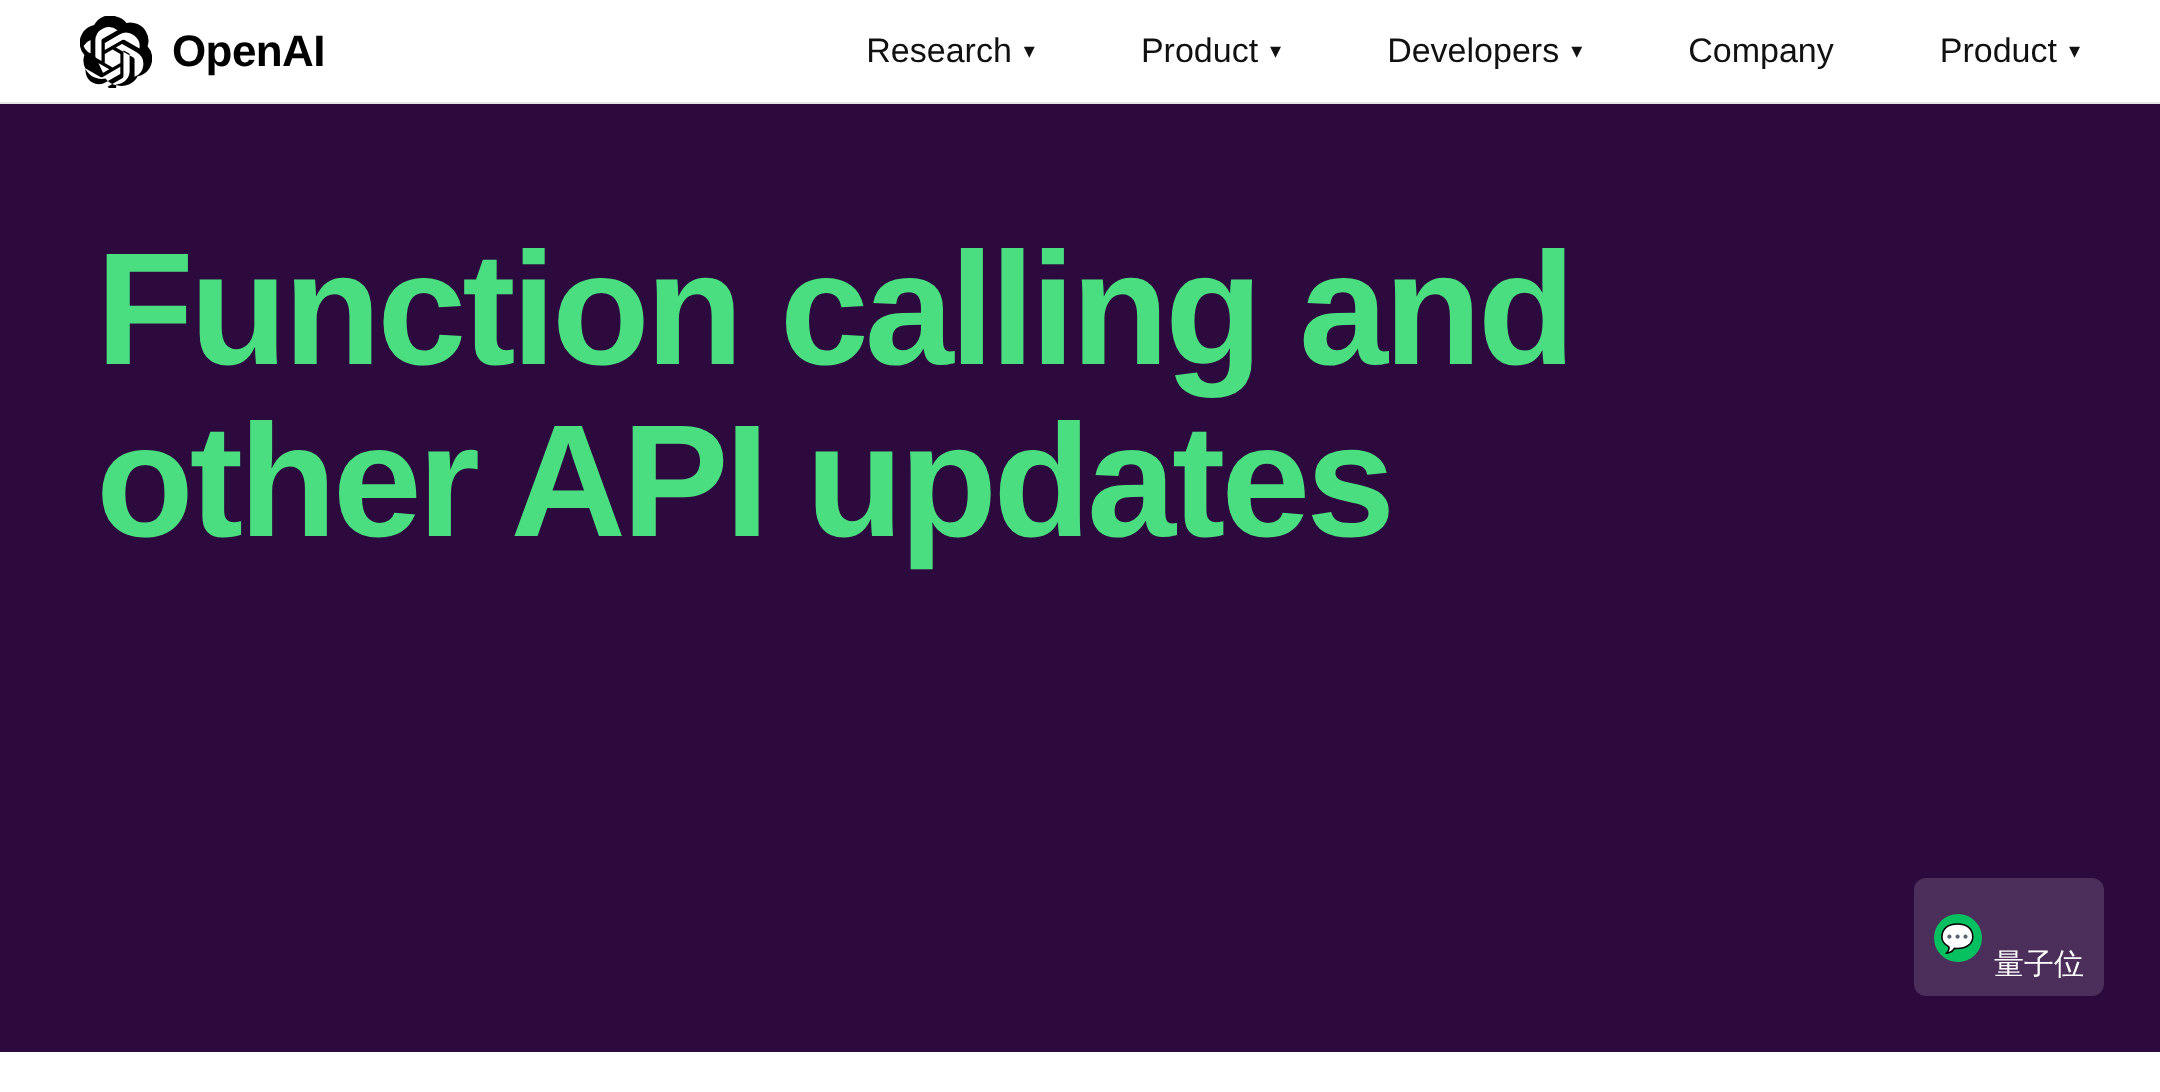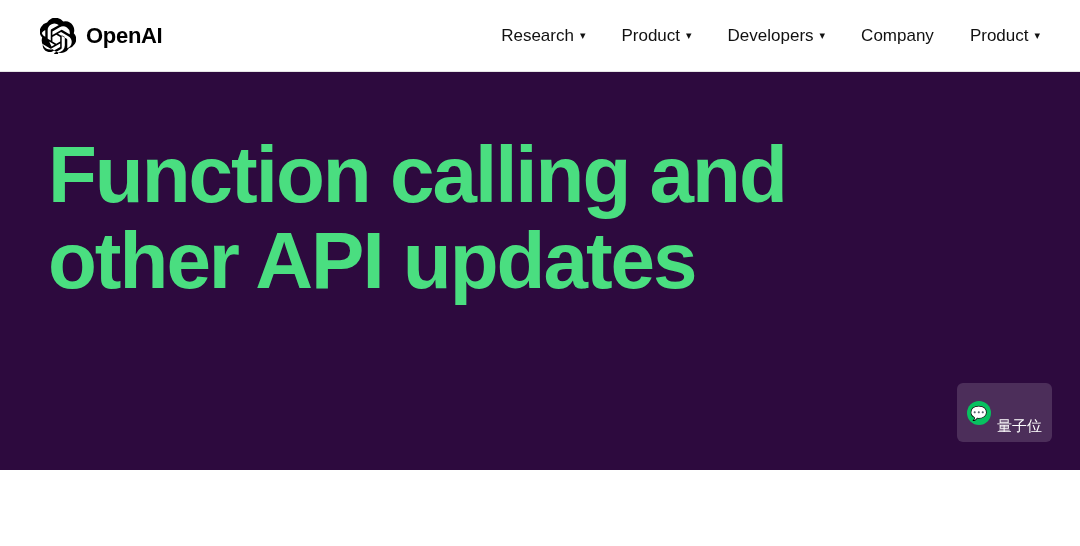--- a/index.html
+++ b/index.html
@@ -11,21 +11,21 @@
     body {
       width: 1080px;
       height: 546px;
       font-family: -apple-system, BlinkMacSystemFont, 'Segoe UI', sans-serif;
       overflow: hidden;
     }
 
     
     .header {
       background: #ffffff;
-      height: 72px;
+      height: 52px;
       display: flex;
       align-items: center;
       justify-content: space-between;
       padding: 0 40px;
       border-bottom: 1px solid #e5e5e5;
     }
 
     .logo-area {
       display: flex;
       align-items: center;
@@ -40,21 +40,21 @@
     .logo-text {
       font-size: 22px;
       font-weight: 700;
       color: #000;
       letter-spacing: -0.3px;
     }
 
     .nav {
       display: flex;
       align-items: center;
-      gap: 36px;
+      gap: 53px;
     }
 
     .nav-item {
       font-size: 17px;
       color: #111;
       cursor: pointer;
       display: flex;
       align-items: center;
       gap: 4px;
       font-weight: 400;
@@ -62,21 +62,21 @@
     }
 
     .nav-item .chevron {
       font-size: 11px;
       margin-left: 2px;
     }
 
     
     .hero {
       background: #2d0a3e;
-      height: 398px;
+      height: 474px;
       padding: 60px 48px 48px 48px;
       display: flex;
       flex-direction: column;
       justify-content: flex-start;
       position: relative;
     }
 
     .hero-title {
       font-size: 80px;
       font-weight: 700;

